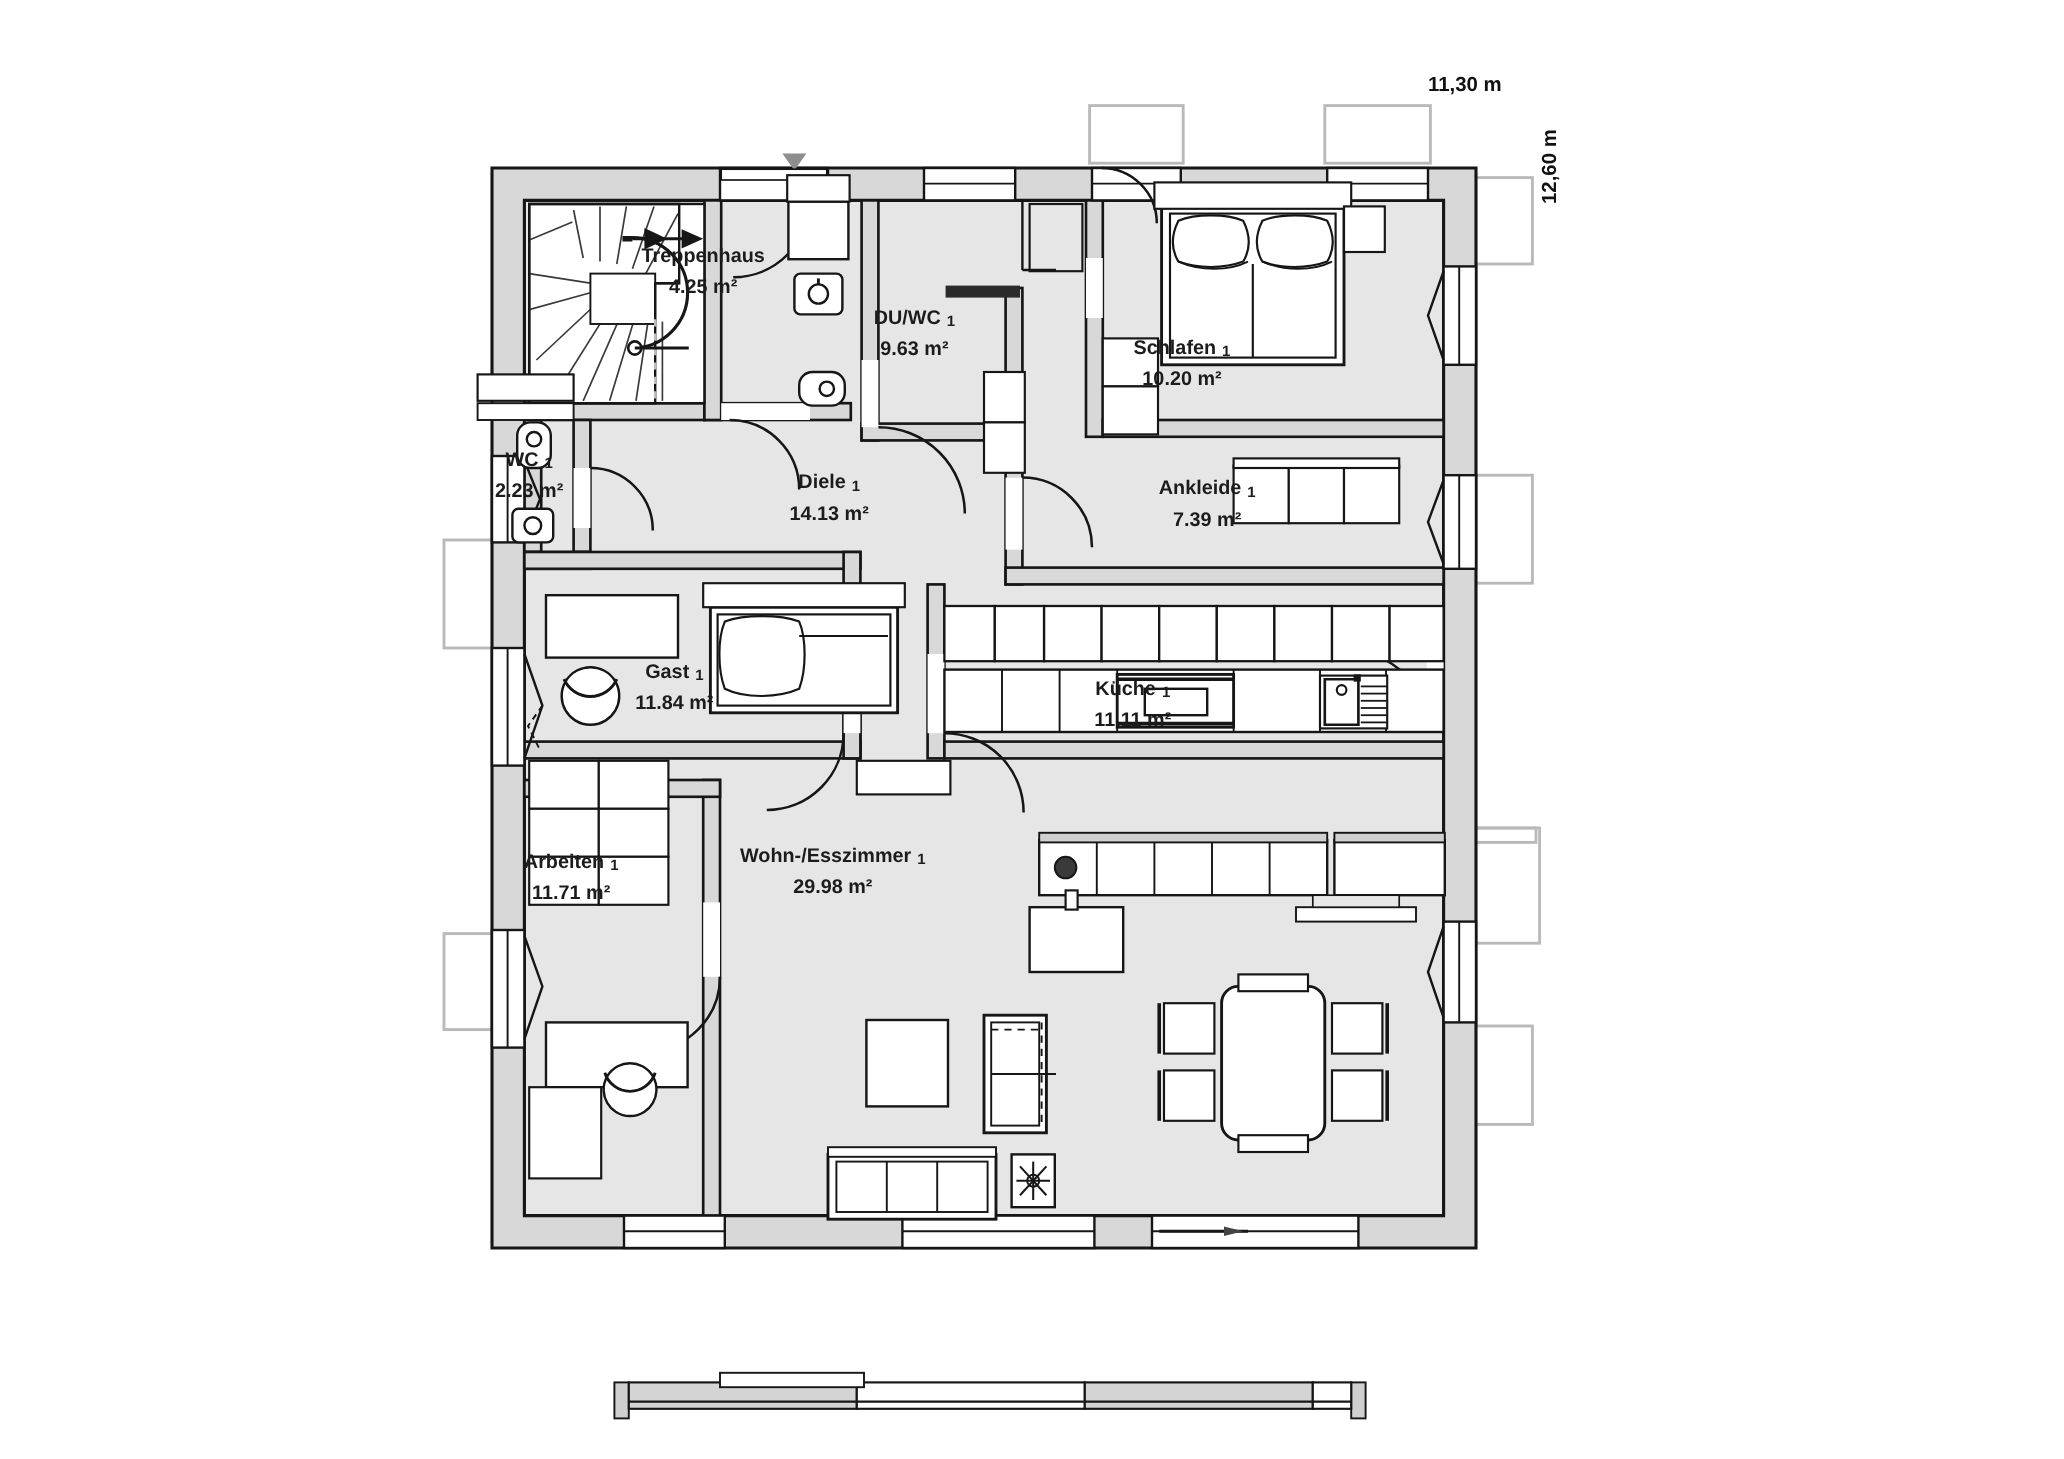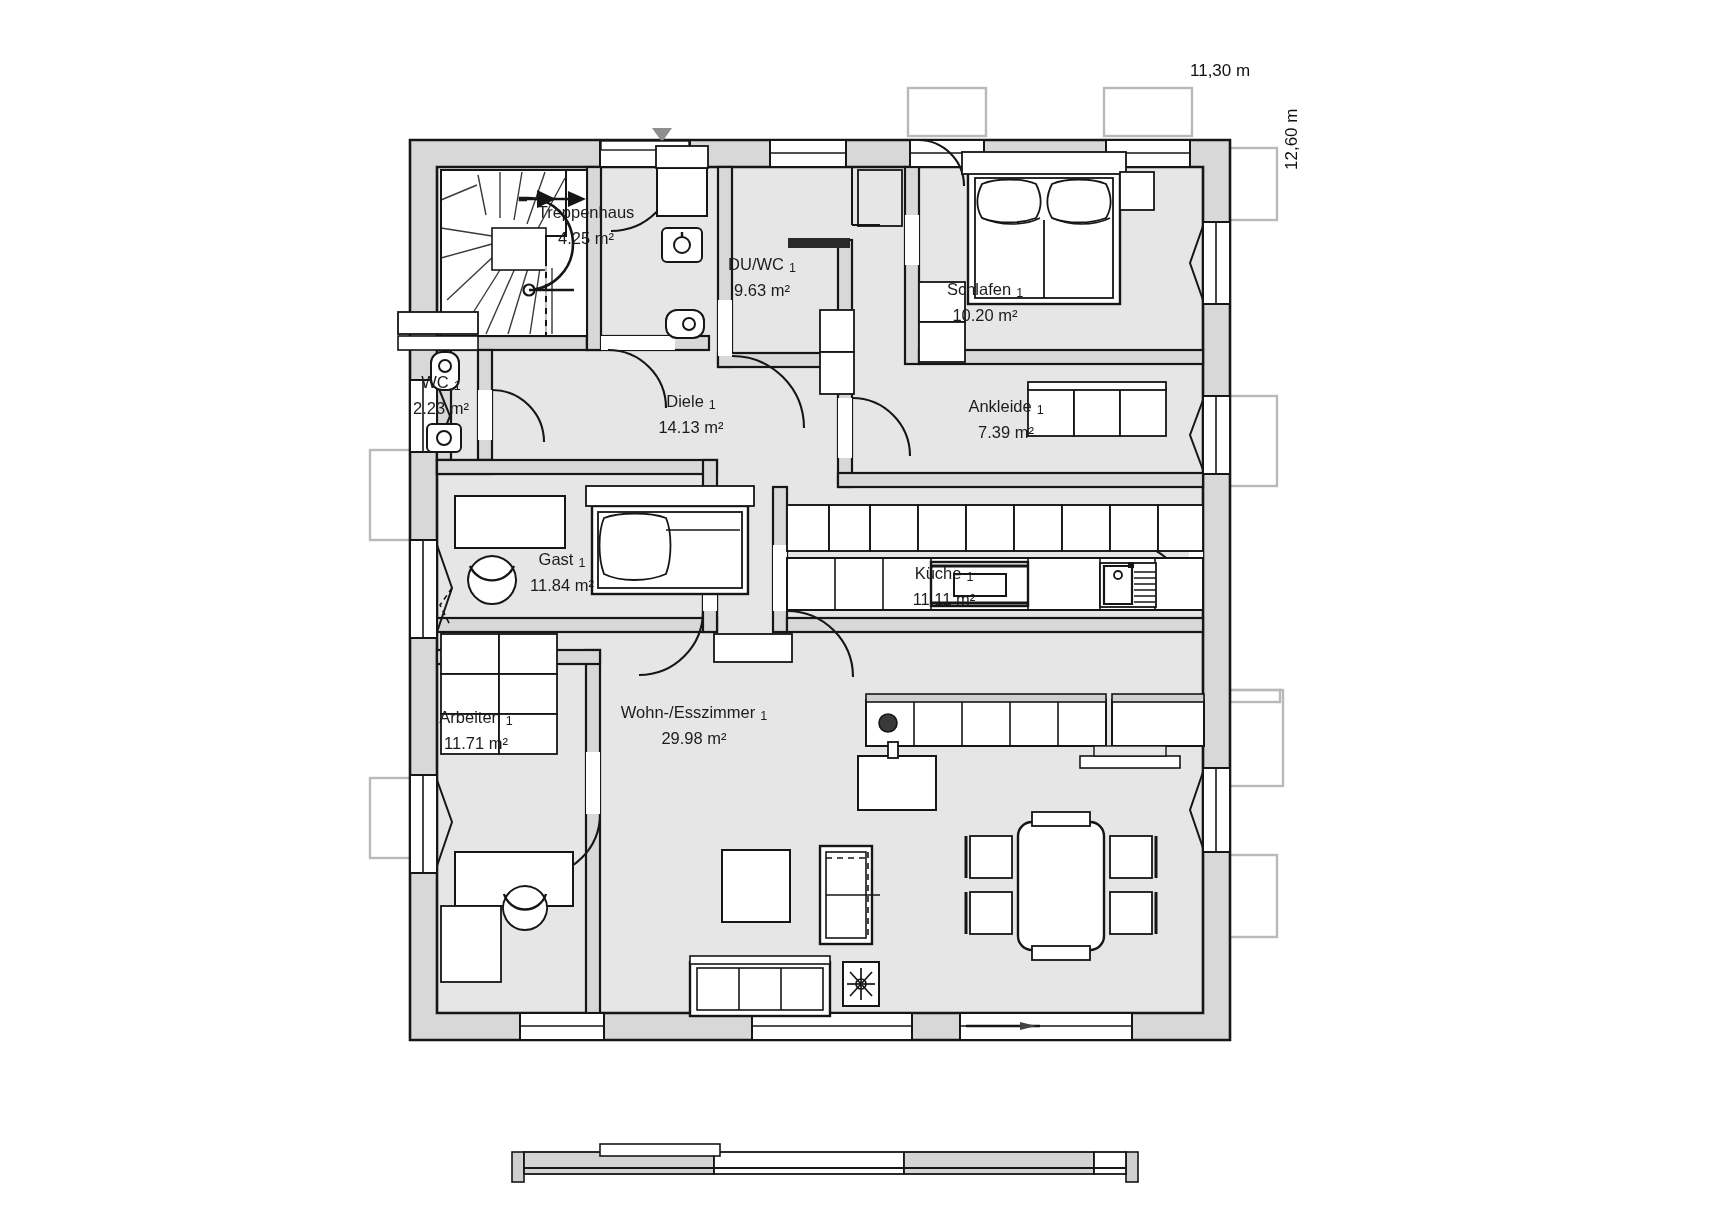--- a/index.html
+++ b/index.html
@@ -2,21 +2,21 @@
 <html><head>
 <meta charset="utf-8">
 <title>Grundriss</title>
 <style>
   html,body{margin:0;padding:0;background:#ffffff;}
   body{
     width:1720px;height:1216px;
     font-family:"Liberation Sans","DejaVu Sans",sans-serif;
     overflow:hidden;position:relative;
   }
-  #stage{position:absolute;left:0;top:0;width:1404px;height:1216px;background:#0369a1;}
+  #stage{position:absolute;left:0;top:0;width:1404px;height:1216px;background:#0369a1;font-weight:bold;}
   svg{display:block;}
   .rlabel{font-family:"Liberation Sans","DejaVu Sans",sans-serif;font-size:16.5px;fill:#1c1c1c;text-anchor:middle;}
   .rarea{font-family:"Liberation Sans","DejaVu Sans",sans-serif;font-size:16.5px;fill:#1c1c1c;text-anchor:middle;}
   .rnum{font-size:12.5px;}
   .dim{font-family:"Liberation Sans","DejaVu Sans",sans-serif;font-size:17px;fill:#111;}
 </style>
 </head>
 <body>
 
 <div id="stage">

